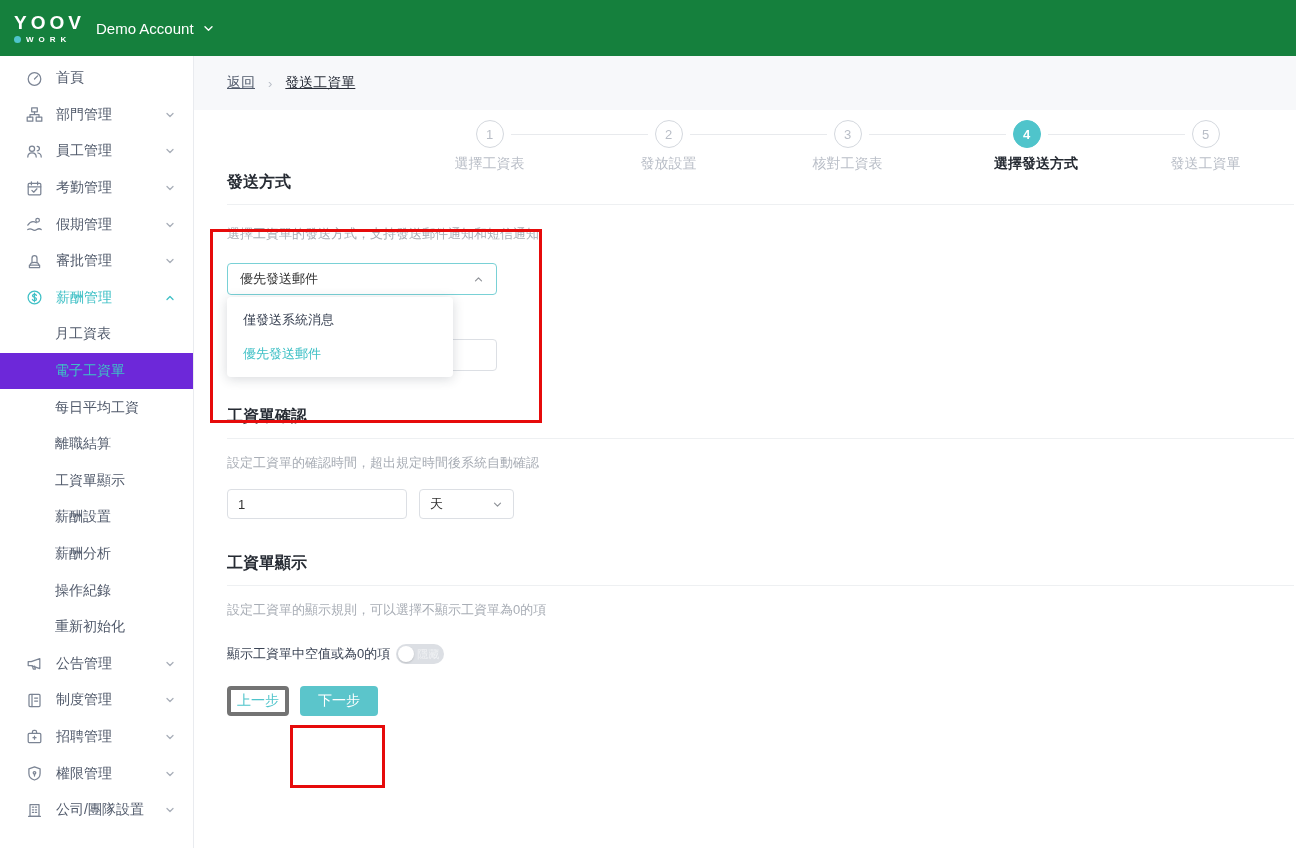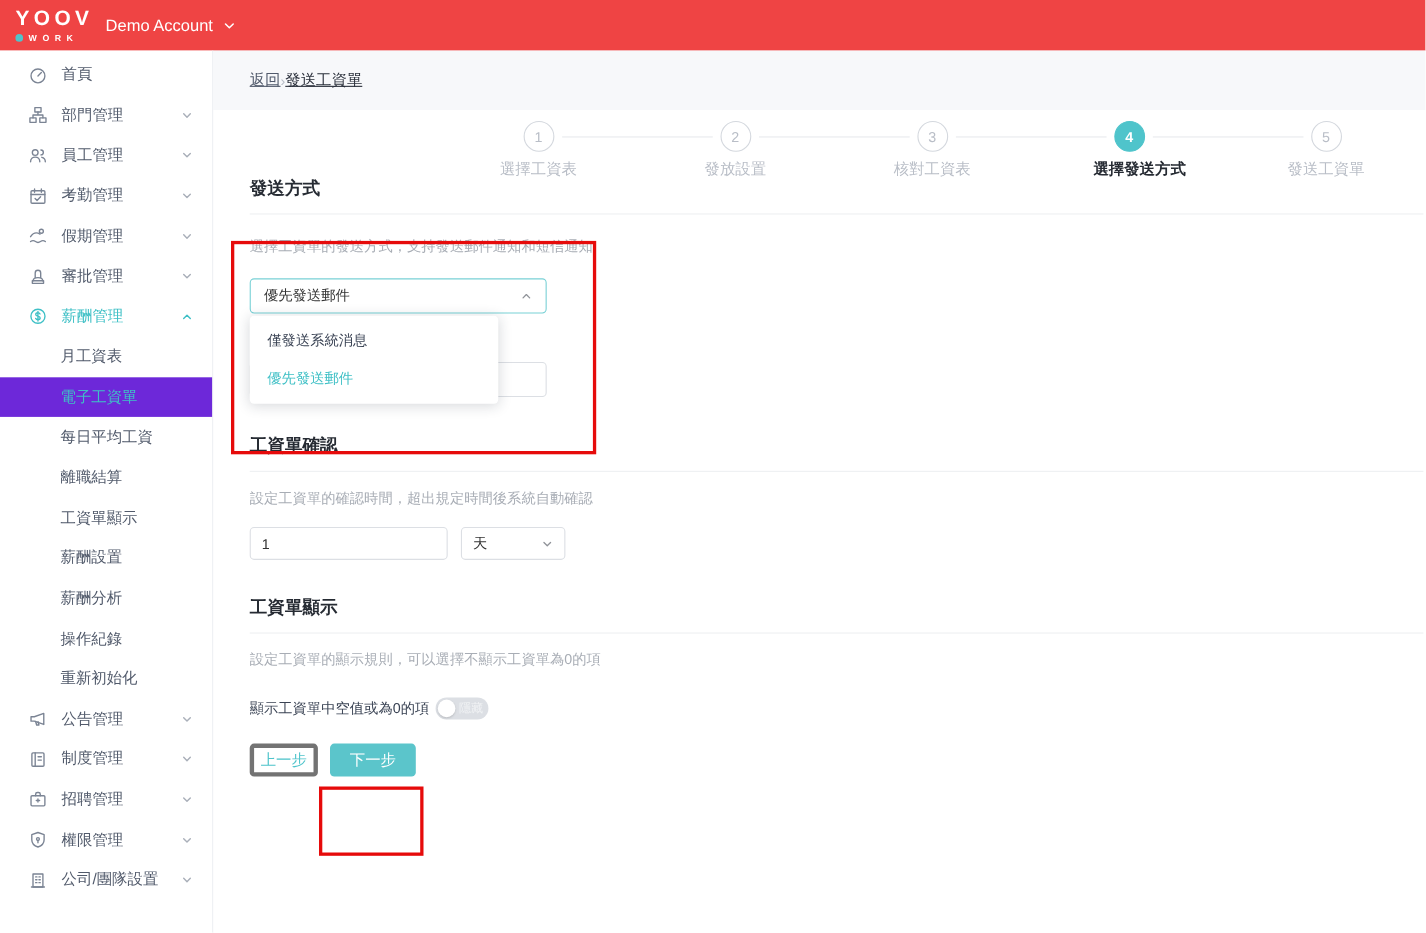--- a/index.html
+++ b/index.html
@@ -1,21 +1,21 @@
 <!DOCTYPE html>
 <html><head>
 <meta charset="utf-8">
 <style>
   * { margin:0; padding:0; box-sizing:border-box; }
   html,body { width:1296px; height:848px; overflow:hidden; background:#fff;
     font-family:"Liberation Sans","DejaVu Sans",sans-serif; }
   .app { width:1296px; height:848px; display:flex; flex-direction:column; }
 
   
-  .topbar { height:46px; background:#ef4444; display:flex; align-items:center;
+  .topbar { height:56px; background:#15803d; display:flex; align-items:center;
     padding-left:14px; flex:none; }
   .logo { width:82px; color:#fff; cursor:pointer; }
   .logo-top { font-size:19px; font-weight:800; letter-spacing:4px; line-height:1; }
   .logo-bottom { display:flex; align-items:center; gap:5px; margin-top:3px; }
   .logo-dot { width:7px; height:7px; border-radius:50%; background:#4fc4cb; }
   .logo-word { font-size:8px; font-weight:700; letter-spacing:5px; color:#fff; }
   .account { color:#fff; font-size:15px; display:flex;
     align-items:center; gap:9px; cursor:pointer; }
 
   .body { flex:1; display:flex; min-height:0; }
@@ -32,21 +32,21 @@
   .chev { flex:none; display:flex; }
   .nav-item--open { color:#3fc0c6;align-items:center; }
   .nav-item--open .nav-icon { color:#3fc0c6; }
   .subnav-item { height:36.6px; display:flex; align-items:center;
     padding-left:55px; font-size:14px; color:#515a6b; cursor:pointer; }
   .subnav-item--active { background:#6d28d9; color:#3fc0c6; }
 
   
   .main { flex:1; display:flex; flex-direction:column; min-width:0; }
   .crumbbar { height:54px; flex:none; background:#f7f8fa; display:flex;
-    align-items:center; padding-left:33px; font-size:14px; }
+    align-items:center; padding-left:33px; gap:13px; font-size:14px; }
   .crumb-back { color:#515a6b; text-decoration:underline; cursor:pointer; }
   .crumb-sep { color:#b9bec7; font-size:13px; }
   .crumb-cur { color:#2a2f3a; text-decoration:underline; }
   .page { flex:1; position:relative; background:#fff; padding:10px 0 0 33px; }
 
   
   .stepper { display:flex; width:895px; margin-left:173px; }
   .step { width:179px; position:relative; display:flex; flex-direction:column;
     align-items:center; }
   .step-circle { width:28px; height:28px; border-radius:50%;

